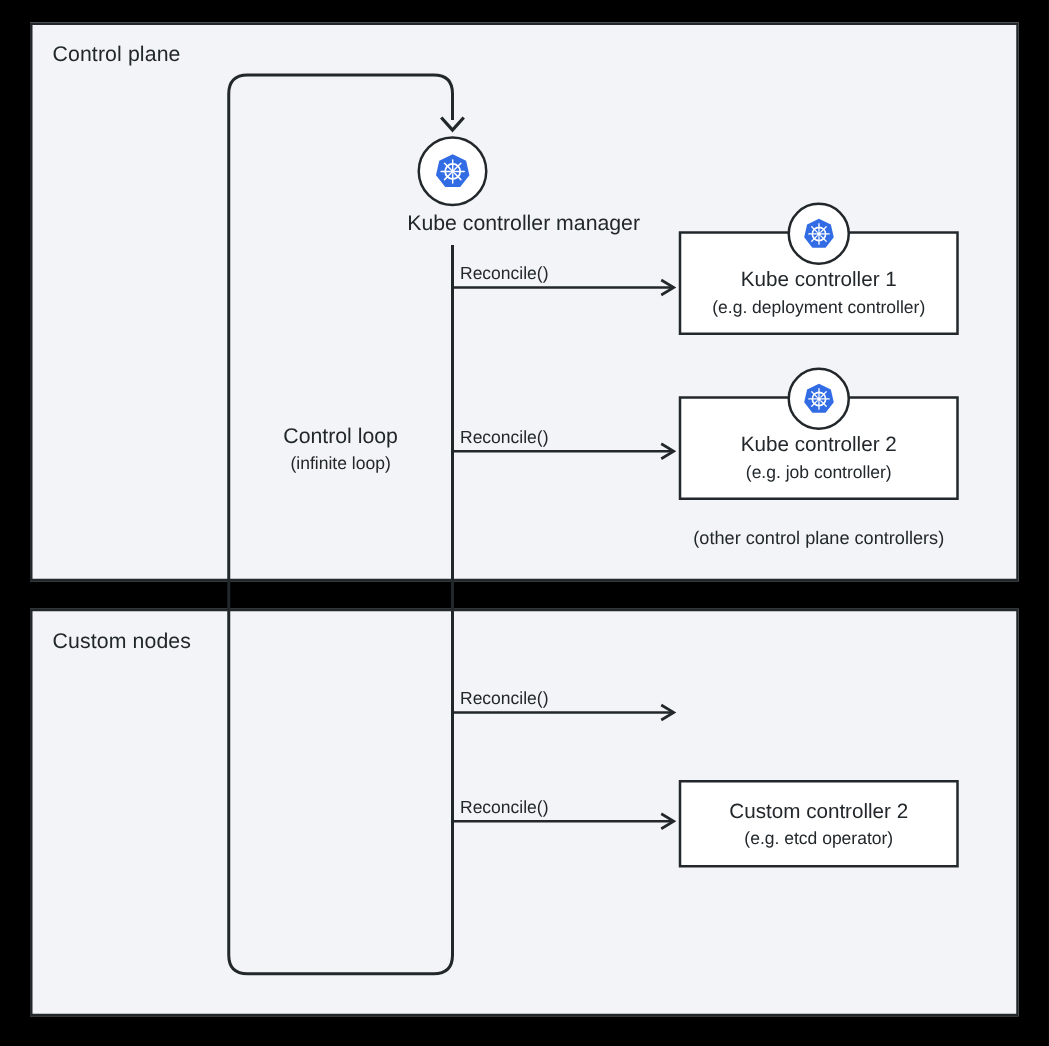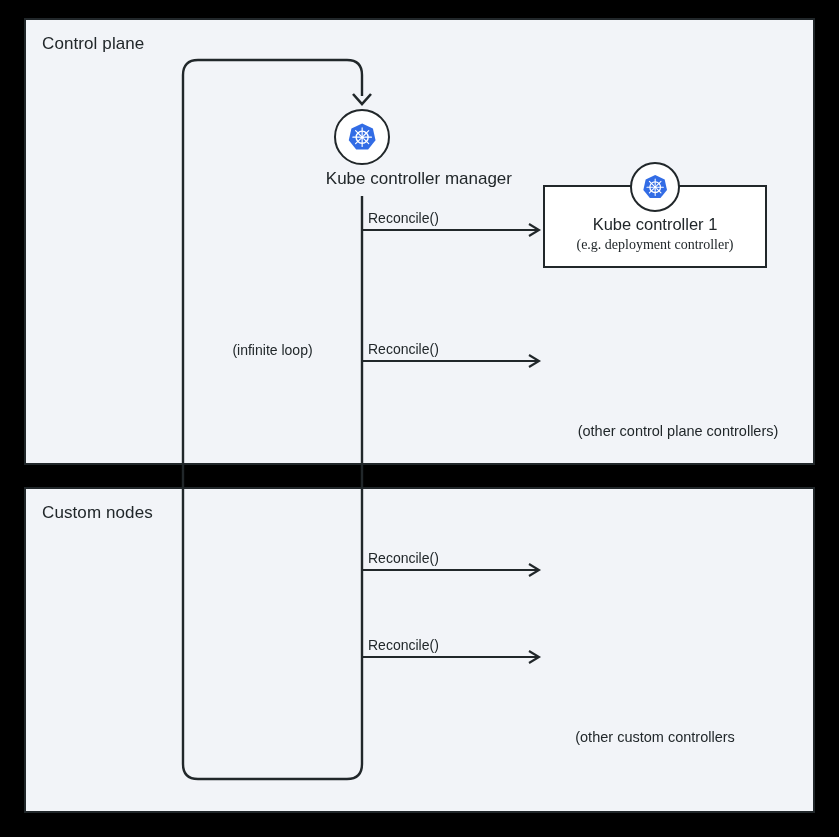--- a/index.html
+++ b/index.html
@@ -43,24 +43,24 @@
     position:absolute; left:543px; width:224px; background:#ffffff;
     border:2px solid #21272a; box-sizing:border-box;
     display:flex; flex-direction:column; align-items:center; justify-content:center;
     text-align:center;
   }
   .box1 { top:185px; height:83px; padding-top:14px;text-align:center; }
   .box2 { top:317px; height:83px; padding-top:14px; }
   .box3 { top:533px; height:70px; }
   .box4 { top:624px; height:70px; }
   .box-title { font-size:16.5px; }
-  .box-sub   { font-size:14px; margin-top:3px;font-family:Liberation Serif, serif; }
+  .box-sub   { font-size:14px; margin-top:3px; }
 
   .note { position:absolute; font-size:14.5px; text-align:center; line-height:1.32; }
-  .note-cp { left:558px; top:422px; width:240px; }
+  .note-cp { left:535px; top:422px; width:240px; }
   .note-cu { left:535px; top:728px; width:240px; }
 
   .defs-holder { position:absolute; width:0; height:0; overflow:hidden; }
 </style>
 </head>
 <body>
 
 <div class="canvas">
 
   <svg class="defs-holder" aria-hidden="true">
@@ -115,39 +115,52 @@
   </svg>
 
   <div class="badge badge-main">
     <svg viewBox="0 0 100 100">
         <use href="#k8s-glyph"></use>
       </svg>
   </div>
   <div class="mgr-label">Kube controller manager</div>
 
   <div class="loop-label">
+    <div class="loop-title">Control loop</div>
     <div class="loop-sub">(infinite loop)</div>
   </div>
 
   <div class="rlabel r1">Reconcile()</div>
   <div class="rlabel r2">Reconcile()</div>
   <div class="rlabel r3">Reconcile()</div>
   <div class="rlabel r4">Reconcile()</div>
 
   <div class="box box1">
     <div class="badge badge-box">
       <svg viewBox="0 0 100 100">
           <use href="#k8s-glyph"></use>
         </svg>
     </div>
     <div class="box-title">Kube controller 1</div>
     <div class="box-sub">(e.g. deployment controller)</div>
   </div>
 
+  <div class="box box2">
+    <div class="badge badge-box">
+      <svg viewBox="0 0 100 100">
+          <use href="#k8s-glyph"></use>
+        </svg>
+    </div>
+    <div class="box-title">Kube controller 2</div>
+    <div class="box-sub">(e.g. job controller)</div>
+  </div>
 
 
+  <div class="box box4">
+    <div class="box-title">Custom controller 2</div>
+    <div class="box-sub">(e.g. etcd operator)</div>
+  </div>
 
   <div class="note note-cp">(other control plane controllers)</div>
   <div class="note note-cu">
-    <div>(other custom controllers</div>
   </div>
 
 </div>
 
 </body></html>

